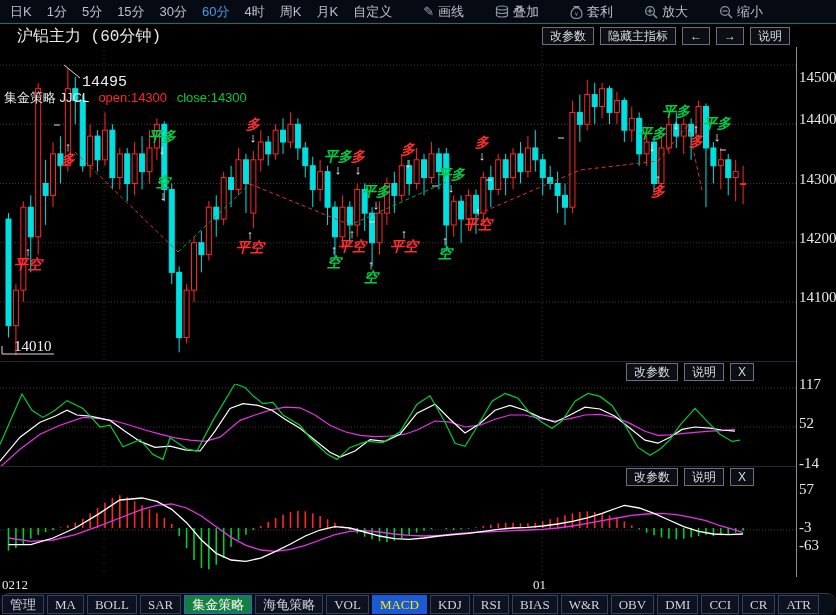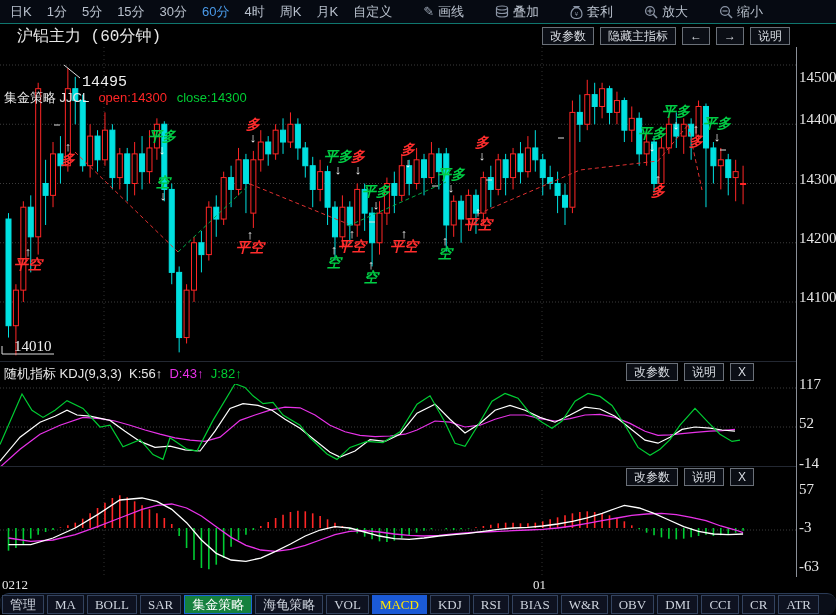--- a/index.html
+++ b/index.html
@@ -466,26 +466,20 @@
       </div>
       <div class="signal" style="left: 717px; top: 70px;">
         <span class="lbl" style="color: rgb(0, 204, 68);">平多</span>
         <span class="arr">↓</span>
       </div>
     </div>
 </div>
 <div id="sep1"></div>
 
 <div id="kdj-header">
-  <div class="panel-title">
-    <span class="w">随机指标 KDJ(9,3,3)</span>&nbsp;
-    <span class="w">K:56↑</span>&nbsp;
-    <span class="m">D:43↑</span>&nbsp;
-    <span class="g">J:82↑</span>
-  </div>
   <div class="panel-btns" id="kdj-btns">
       <span class="ui-btn">改参数</span>
       <span class="ui-btn">说明</span>
       <span class="ui-btn">X</span>
     </div>
 </div>
 <div id="kdj-plot">
   <svg id="kdj-svg" width="796" height="82">
       <line x1="0" y1="4" x2="796" y2="4" stroke="#3c3c3c" stroke-width="1" stroke-dasharray="1,2"></line>
       <line x1="0" y1="43" x2="796" y2="43" stroke="#3c3c3c" stroke-width="1" stroke-dasharray="1,2"></line>
@@ -620,21 +614,21 @@
     <div class="ax-label" style="top: 22px;">14500</div>
     <div class="ax-label" style="top: 64.25px;">14400</div>
     <div class="ax-label" style="top: 123.5px;">14300</div>
     <div class="ax-label" style="top: 182.75px;">14200</div>
     <div class="ax-label" style="top: 242px;">14100</div>
     <div class="ax-label" style="top: 329px;">117</div>
     <div class="ax-label" style="top: 368px;">52</div>
     <div class="ax-label" style="top: 407.6px;">-14</div>
     <div class="ax-label" style="top: 434px;">57</div>
     <div class="ax-label" style="top: 472px;">-3</div>
-    <div class="ax-label" style="top: 511px;">-63</div>
+    <div class="ax-label" style="top: 490px;">-63</div>
   </div>
 
 <div id="time-row">
     <div class="t-label" style="left: 2px;">0212</div>
     <div class="t-label" style="left: 533px;">01</div>
   </div>
 
 <div id="tabbar">
     <span class="tab">管理</span>
     <span class="tab">MA</span>

